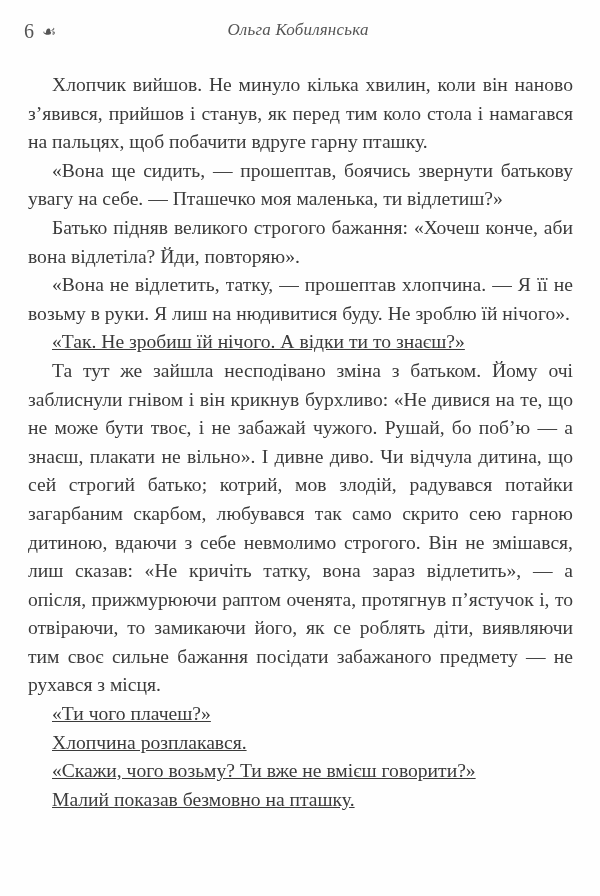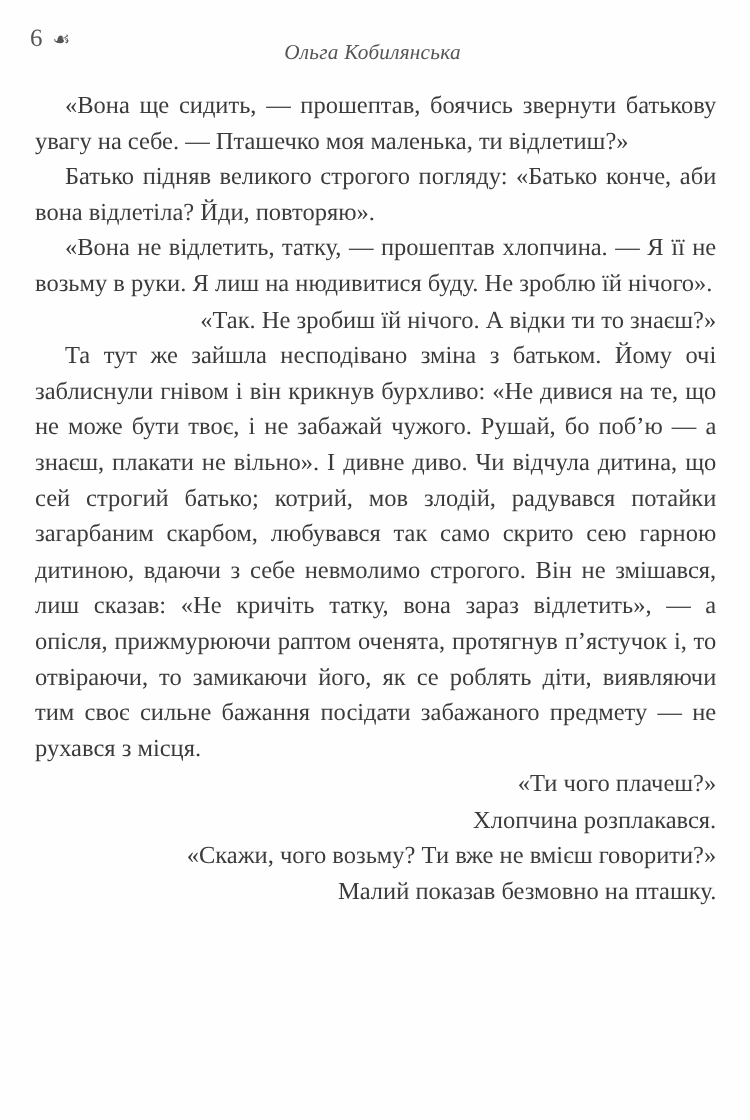--- a/index.html
+++ b/index.html
@@ -39,21 +39,21 @@
     position: absolute;
     left: 18px;
     top: 2px;
     font-family: "DejaVu Serif", serif;
     font-size: 16px;
     color: #555;
   }
   .author {
     position: absolute;
     left: 0; right: 0;
-    top: 12px;
+    top: 0;
     text-align: center;
     font-family: "Liberation Serif", "DejaVu Serif", serif;
     font-style: italic;
     font-size: 17px;
     color: #555;
     letter-spacing: 0.2px;
   }
   .body-text {
     position: absolute;
     top: 71px;
@@ -63,37 +63,39 @@
     font-size: 19.6px;
     line-height: 28.6px;
     color: #3b3b3b;
   }
   .para {
     margin: 0;
     text-indent: 24px;
     text-align: justify;
   }
   .para.short {
-    text-align: right;
+    text-align: left;
+    text-decoration: underline;
   }
 </style>
 </head>
 <body>
 
 <div class="page">
 
   <div class="running-head">
     <span class="page-number">6</span>
     <span class="ornament">☙</span>
     <div class="author">Ольга Кобилянська</div>
   </div>
 
   <div class="body-text">
+    <p class="para">Хлопчик вийшов. Не минуло кілька хвилин, коли він наново з’явився, прийшов і станув, як перед тим коло стола і намагався на пальцях, щоб побачити вдруге гарну пташку.</p>
     <p class="para">«Вона ще сидить, — прошептав, боячись звернути батькову увагу на себе. — Пташечко моя маленька, ти відлетиш?»</p>
-    <p class="para">Батько підняв великого строгого погляду: «Батько конче, аби вона відлетіла? Йди, повторяю».</p>
+    <p class="para">Батько підняв великого строгого бажання: «Хочеш конче, аби вона відлетіла? Йди, повторяю».</p>
     <p class="para">«Вона не відлетить, татку, — прошептав хлопчина. — Я її не возьму в руки. Я лиш на нюдивитися буду. Не зроблю їй нічого».</p>
     <p class="para short">«Так. Не зробиш їй нічого. А відки ти то знаєш?»</p>
     <p class="para">Та тут же зайшла несподівано зміна з батьком. Йому очі заблиснули гнівом і він крикнув бурхливо: «Не дивися на те, що не може бути твоє, і не забажай чужого. Рушай, бо поб’ю — а знаєш, плакати не вільно». І дивне диво. Чи відчула дитина, що сей строгий батько; котрий, мов злодій, радувався потайки загарбаним скарбом, любувався так само скрито сею гарною дитиною, вдаючи з себе невмолимо строгого. Він не змішався, лиш сказав: «Не кричіть татку, вона зараз відлетить», — а опісля, прижмурюючи раптом оченята, протягнув п’ястучок і, то отвіраючи, то замикаючи його, як се роблять діти, виявляючи тим своє сильне бажання посідати забажаного предмету — не рухався з місця.</p>
     <p class="para short">«Ти чого плачеш?»</p>
     <p class="para short">Хлопчина розплакався.</p>
     <p class="para short">«Скажи, чого возьму? Ти вже не вмієш говорити?»</p>
     <p class="para short">Малий показав безмовно на пташку.</p>
 
   </div>
 

